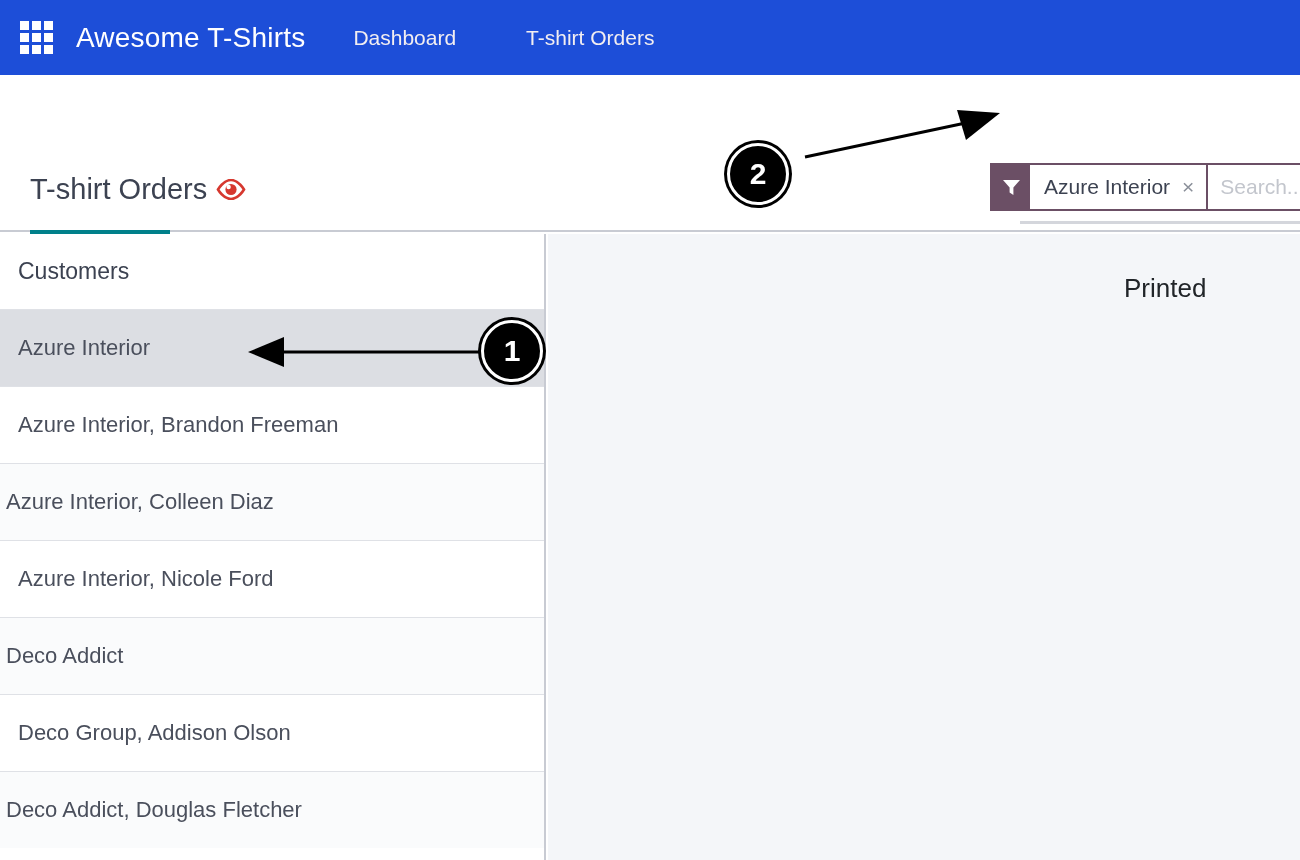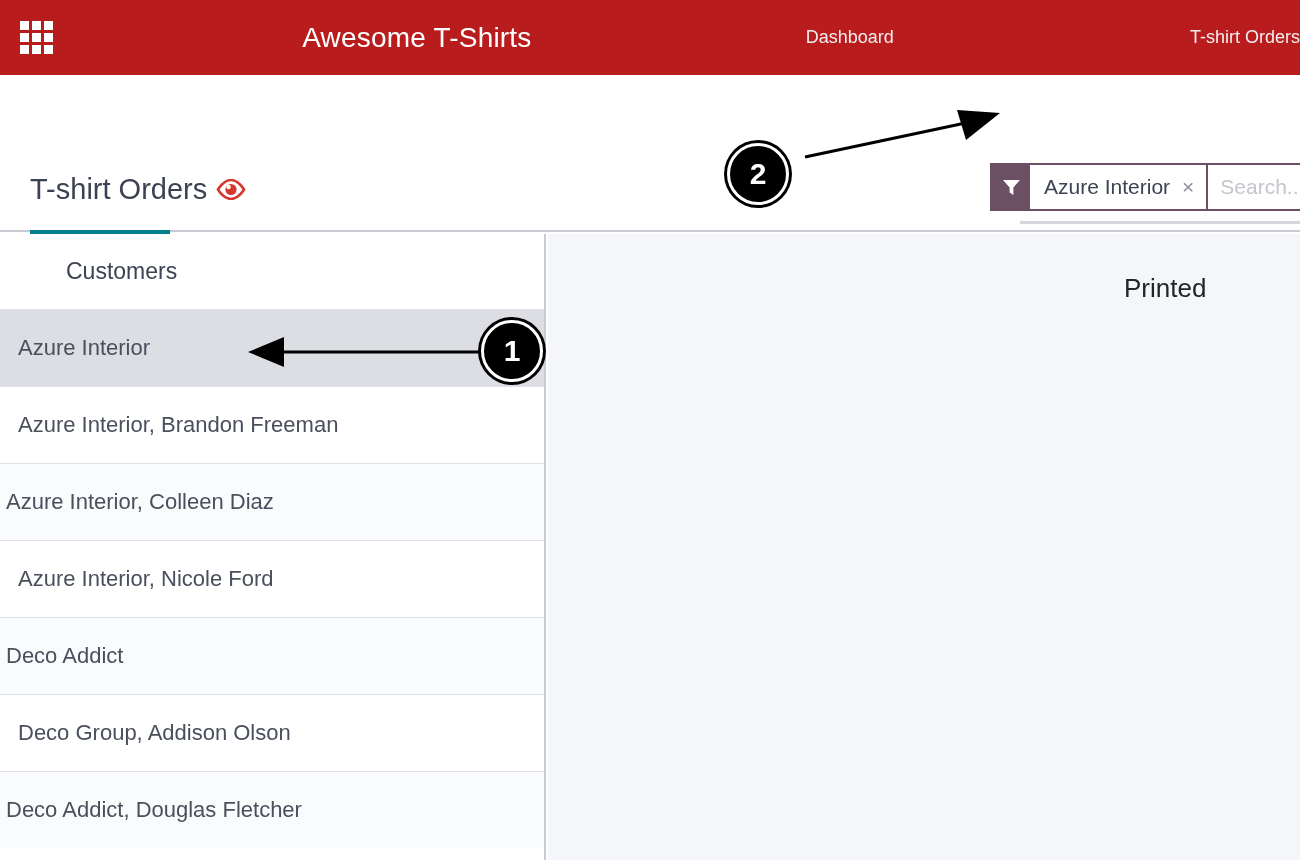--- a/index.html
+++ b/index.html
@@ -8,22 +8,22 @@
     background: #ffffff;
     font-family: "Liberation Sans", sans-serif;
     overflow: hidden;
   }
   #app { position: relative; width: 1300px; height: 860px; }
 
   
   .navbar {
     position: absolute; top: 0; left: 0;
     width: 1300px; height: 75px;
-    background: #b91c1c;
-    display: flex; align-items: center; justify-content: space-between;
+    background: #1d4ed8;
+    display: flex; align-items: center;
   }
   .apps-grid {
     margin-left: 20px;
     width: 34px; height: 34px;
     display: grid;
     grid-template-columns: repeat(3, 9px);
     grid-template-rows: repeat(3, 9px);
     gap: 3px;
     cursor: pointer;
   }
@@ -31,21 +31,21 @@
   .brand {
     margin-left: 22px;
     color: #ffffff;
     font-size: 28px;
     font-weight: 400;
     letter-spacing: .2px;
     white-space: nowrap;
   }
   .nav-link {
     color: #f2eef1;
-    font-size: 18px;
+    font-size: 21px;
     white-space: nowrap;
     cursor: pointer;
   }
   .nav-link.first { margin-left: 48px; }
   .nav-link.second { margin-left: 70px; }
 
   
   .control-bar {
     position: absolute; top: 75px; left: 0;
     width: 1300px; height: 157px;
@@ -131,21 +131,21 @@
   .customers-pane {
     position: absolute; left: 0; top: 0;
     width: 546px; height: 626px;
     background: #ffffff;
     border-right: 2px solid #c8cbd3;
     overflow: hidden;
   }
   .cust-header {
     height: 75px; display: flex; align-items: center;
     padding-left: 18px;
-    font-size: 23px; color: #3c4251; margin-left: 48px;
+    font-size: 23px; color: #3c4251;
   }
   .cust-row {
     height: 77px;
     display: flex; align-items: center;
     padding-left: 18px;
     font-size: 22px; color: #4a4f5c;
     border-top: 1px solid #dfe1e6;
     background: #ffffff;
     cursor: pointer;
   }

